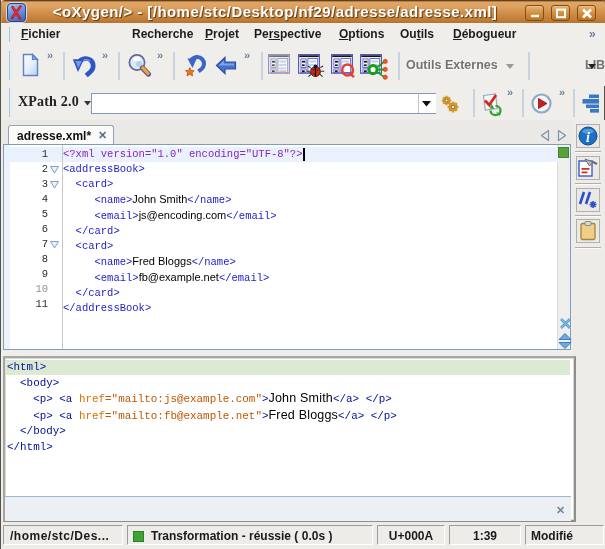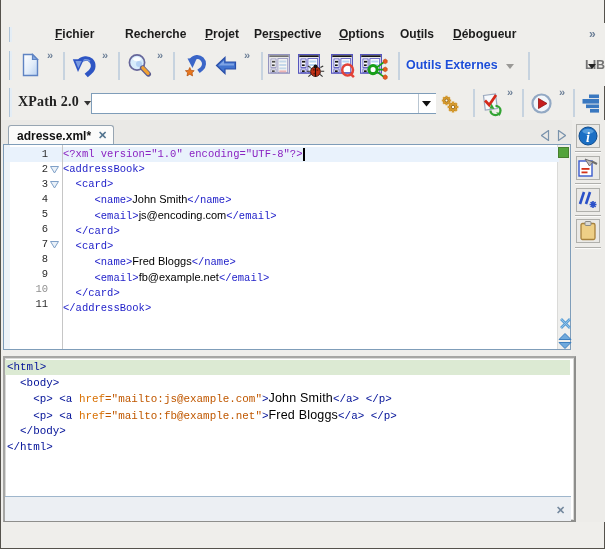--- a/index.html
+++ b/index.html
@@ -55,26 +55,48 @@
 #btabrow .x{position:absolute;left:551px;top:7px;font-size:11px;color:#74889E;font-weight:bold;}
 
 #status{position:absolute;left:0px;top:522px;width:605px;height:27px;background:#EDECE9;}
 .scell{position:absolute;top:3px;height:20px;box-sizing:border-box;border:1px solid #9C9C9C;border-bottom-color:#FFF;border-right-color:#FFF;font-size:12px;font-weight:bold;color:#1A1A1A;white-space:nowrap;}
 .scell span{position:absolute;top:3px;}
 #sgreen{position:absolute;left:5px;top:5px;width:9px;height:9px;background:#3FA435;border:1px solid #2E7E26;}
 </style></head>
 <body>
 <div id="win">
 
+<div id="titlebar">
+  <div id="logo"><svg width="17" height="17">
+          <path d="M4.5 3 L12 14.5 M12.5 2.5 L4 14" stroke="#C81414" stroke-width="2.6" stroke-linecap="round"></path>
+          <path d="M4.5 3 L12 14.5 M12.5 2.5 L4 14" stroke="#E04040" stroke-width="1"></path>
+        </svg></div>
+  <div id="title">&lt;oXygen/&gt; -  [/home/stc/Desktop/nf29/adresse/adresse.xml]</div>
+  <div class="wbtn" style="left:524px;">
+        <svg width="18" height="15">
+          <path d="M5 10 h8" stroke="#FFF" stroke-width="2.4"></path>
+        </svg>
+      </div>
+  <div class="wbtn" style="left:550px;">
+        <svg width="18" height="15">
+          <rect x="5" y="3.6" width="8" height="7.6" fill="none" stroke="#FFF" stroke-width="2"></rect>
+        </svg>
+      </div>
+  <div class="wbtn" style="left:576px;">
+        <svg width="18" height="15">
+          <path d="M5 3.5 L13 11.5 M13 3.5 L5 11.5" stroke="#FFF" stroke-width="2.6"></path>
+        </svg>
+      </div>
+</div>
 
 <div id="menubar">
   <div class="handle" style="left:8px;top:4px;height:15px;"></div>
-  <div class="mitem" style="left:20px;margin-left:34px;"><u>F</u>ichier</div>
+  <div class="mitem" style="left:20px;"><u>F</u>ichier</div>
   <div class="mitem" style="left:75px;margin-top:44px;"><u>É</u>dition</div>
-  <div class="mitem" style="left:124px;">Recherche</div>
+  <div class="mitem" style="left:131px;">Recherche</div>
   <div class="mitem" style="left:204px;"><u>P</u>rojet</div>
   <div class="mitem" style="left:253px;">Pe<u>rs</u>pective</div>
   <div class="mitem" style="left:338px;"><u>O</u>ptions</div>
   <div class="mitem" style="left:399px;">Ou<u>t</u>ils</div>
   <div class="mitem" style="left:452px;"><u>D</u>ébogueur</div>
   <div class="chev" style="left:588px;top:4px;font-size:12px;">»</div>
 </div>
 
 <div id="toolbar1">
   <div class="handle" style="left:8px;top:6px;height:29px;"></div>
@@ -188,21 +210,21 @@
     <rect x="11.3" y="11" width="7" height="2" fill="#B6D4F2"></rect>
     <circle cx="13" cy="16.6" r="4.1" fill="none" stroke="#17A017" stroke-width="3"></circle>
     <path d="M16.5 14.8 L24.5 8.6 M17.3 16.6 H24.5 M16.5 18.4 L24.5 24.4" stroke="#17A017" stroke-width="1.8"></path>
     <g fill="#E8591E" stroke="#B84410" stroke-width="0.6">
     <path d="M25.2 6 l2 1.2 0 2.4 -2 1.2 -2 -1.2 0 -2.4 z"></path>
     <path d="M25.2 14 l2 1.2 0 2.4 -2 1.2 -2 -1.2 0 -2.4 z"></path>
     <path d="M25.2 21.8 l2 1.2 0 2.4 -2 1.2 -2 -1.2 0 -2.4 z"></path>
     </g>
   </svg>
   <div class="tsep" style="left:397px;top:7px;height:28px;"></div>
-  <div class="abs" style="left:405px;top:13px;font-size:12.5px;font-weight:bold;color:#1d4ed8;text-shadow:1px 1px 0 #FCFCFA;">Outils Externes</div>
+  <div class="abs" style="left:405px;top:13px;font-size:12.5px;font-weight:bold;color:#737373;text-shadow:1px 1px 0 #FCFCFA;">Outils Externes</div>
   <svg class="abs" style="left:505px;top:19px;" width="9" height="6">
         <path d="M0 0 h8 l-4 5 z" fill="#9A9996"></path>
       </svg>
   <div class="tsep" style="left:527px;top:7px;height:28px;"></div>
   <div class="abs" style="left:536px;top:13px;font-size:12.5px;font-weight:bold;color:#737373;padding-left:48px;">LIBXML</div>
   <svg class="abs" style="left:587px;top:19px;" width="9" height="6">
         <path d="M0 0 h8 l-4 5 z" fill="#222"></path>
       </svg>
 </div>
 
@@ -359,14 +381,32 @@
   <span class="htag">&lt;body&gt;</span>
     <span class="htag">&lt;p&gt; &lt;a </span><span class="attr">href</span><span class="aval">="mailto:js@example.com"</span><span class="htag">&gt;</span><span class="prop">John Smith</span><span class="htag">&lt;/a&gt; &lt;/p&gt;</span>
     <span class="htag">&lt;p&gt; &lt;a </span><span class="attr">href</span><span class="aval">="mailto:fb@example.net"</span><span class="htag">&gt;</span><span class="prop">Fred Bloggs</span><span class="htag">&lt;/a&gt; &lt;/p&gt;</span>
   <span class="htag">&lt;/body&gt;</span>
 <span class="htag">&lt;/html&gt;</span></div>
   <div id="btabrow">
     <div class="x">✕</div>
   </div>
 </div>
 
+<div id="status">
+  <div class="scell" style="left:2px;width:120px;">
+        <span style="left:6px;letter-spacing:0.5px;">/home/stc/Des...</span>
+      </div>
+  <div class="scell" style="left:126px;width:246px;">
+        <div id="sgreen"></div>
+        <span style="left:23px;">Transformation - réussie  ( 0.0s )</span>
+      </div>
+  <div class="scell" style="left:376px;width:68px;text-align:center;">
+        <span style="left:0;width:100%;">U+000A</span>
+      </div>
+  <div class="scell" style="left:448px;width:72px;">
+        <span style="left:0;width:100%;text-align:center;">1:39</span>
+      </div>
+  <div class="scell" style="left:524px;width:79px;">
+        <span style="left:5px;">Modifié</span>
+      </div>
+</div>
 
 </div>
 
 </body></html>

